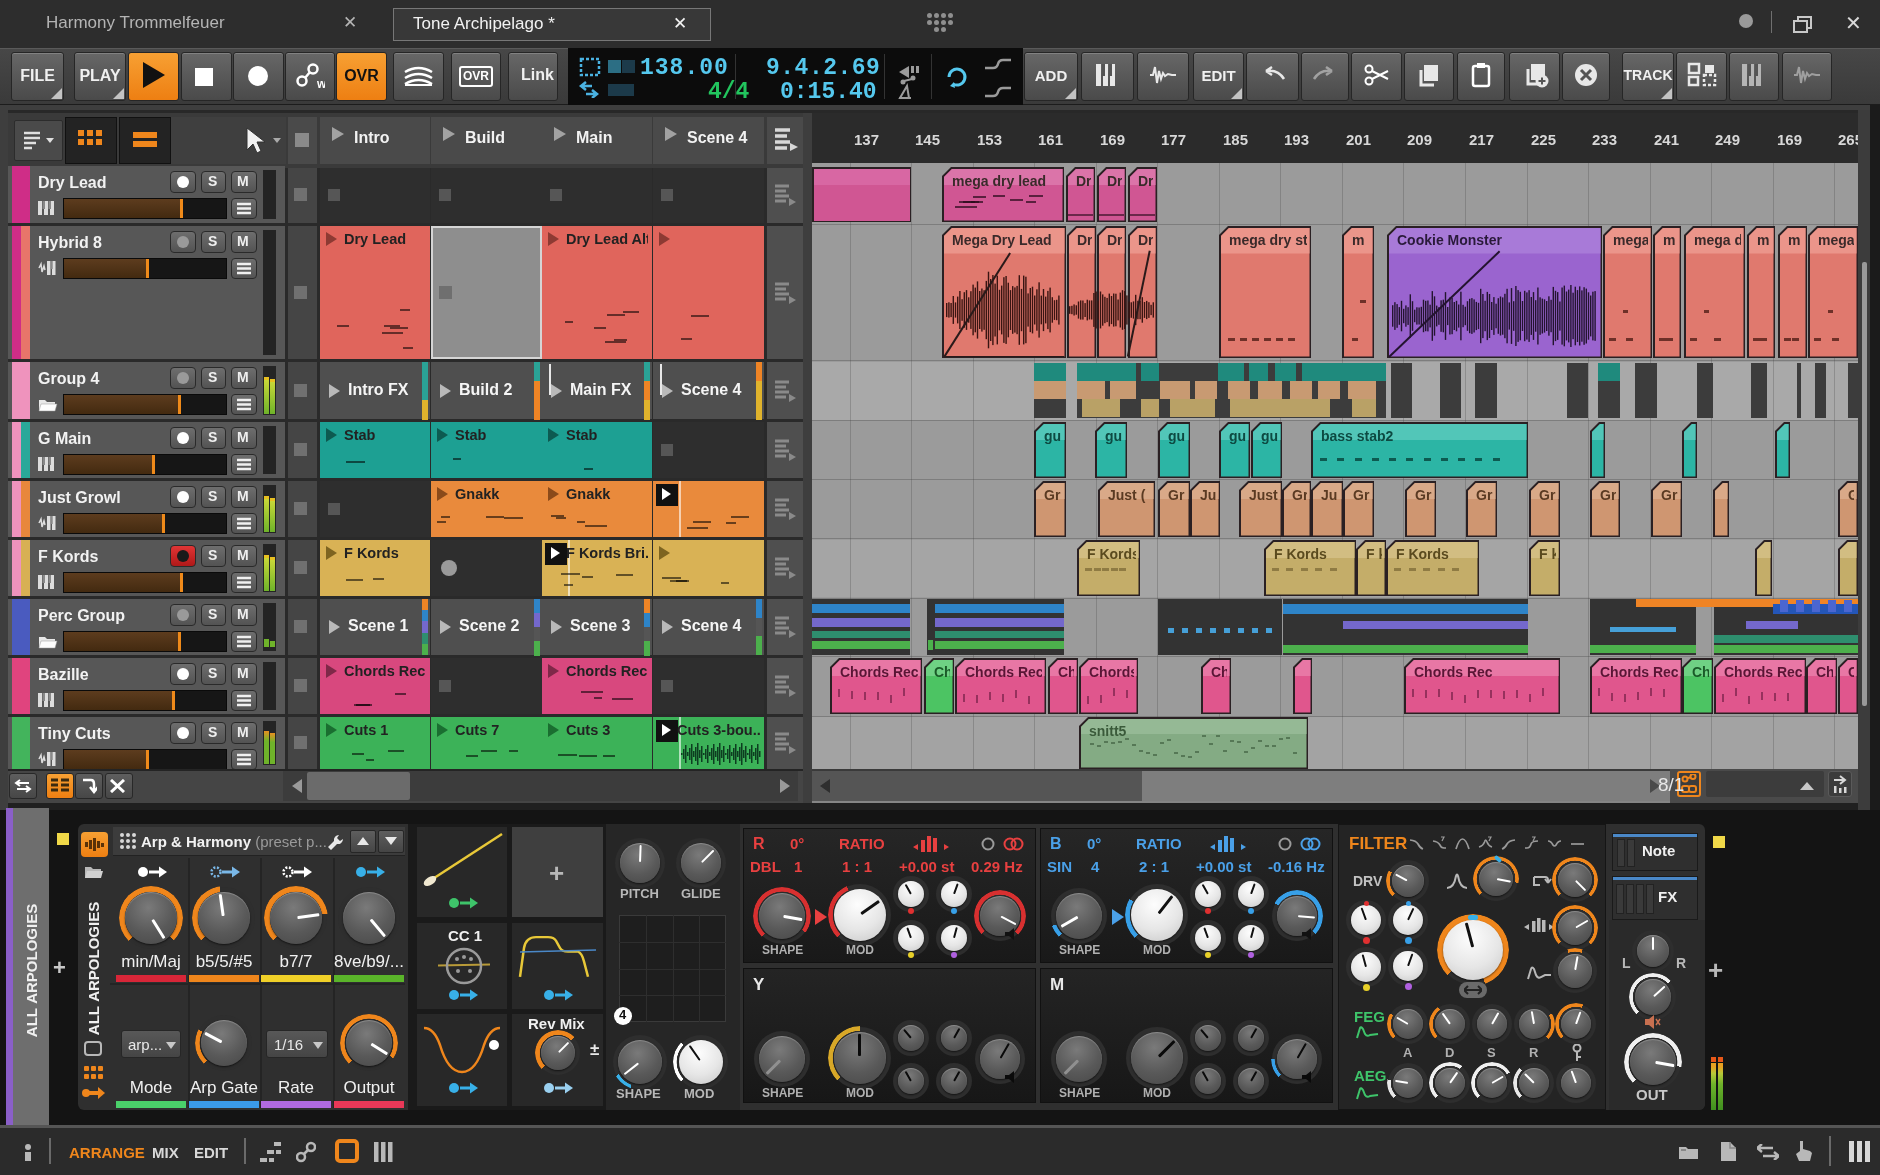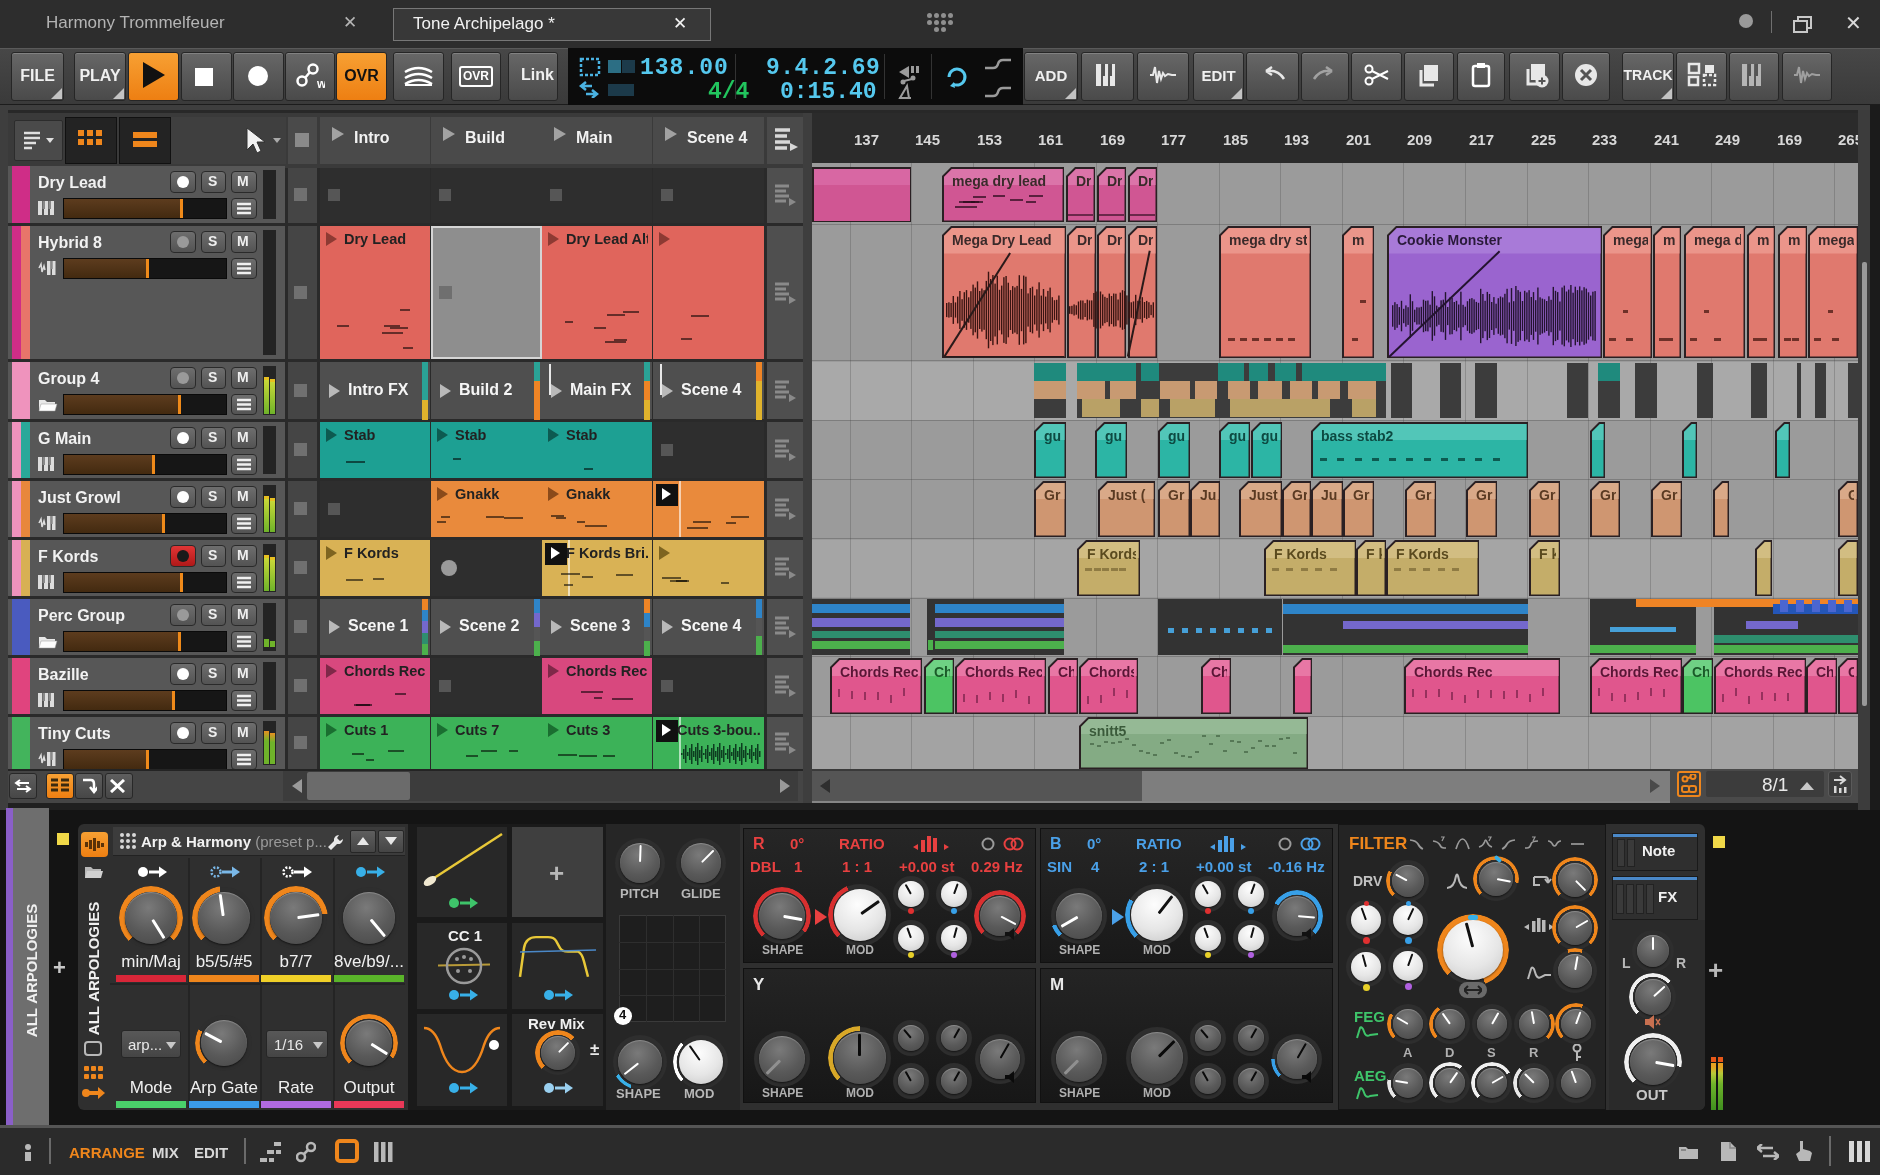--- a/index.html
+++ b/index.html
@@ -1485,21 +1485,21 @@
 <div style="position:absolute;left:1670px;top:769px;width:188px;height:34px;background:#4a4a4a;"></div>
 <div style="position:absolute;left:1677px;top:771px;width:24px;height:26px;background:#3c3c3c;border:2px solid #ef861c;border-radius:3px;"></div>
 <svg style="position:absolute;left:1681px;top:774px;" width="17" height="20">
     <circle cx="4" cy="5" r="2.5" fill="none" stroke="#ef861c" stroke-width="2"></circle>
     <circle cx="12" cy="2.5" r="2.5" fill="none" stroke="#ef861c" stroke-width="2"></circle>
     <line x1="6" y1="4.5" x2="10" y2="3" stroke="#ef861c" stroke-width="2"></line>
     <rect x="1" y="12" width="7" height="6" rx="2" fill="none" stroke="#ef861c" stroke-width="2"></rect>
     <rect x="8" y="12" width="7" height="6" rx="2" fill="none" stroke="#ef861c" stroke-width="2"></rect>
   </svg>
 <div style="position:absolute;left:1706px;top:771px;width:118px;height:26px;background:#3c3c3c;border-radius:2px;"></div>
-<div style="position:absolute;left:1762px;top:774px;font:400 19px 'Liberation Sans', sans-serif;color:#e8e8e8;white-space:nowrap;">8/1</div>
+<div style="position:absolute;left:1658px;top:774px;font:400 19px 'Liberation Sans', sans-serif;color:#e8e8e8;white-space:nowrap;">8/1</div>
 <div style="position:absolute;left:1800px;top:782px;width:0;height:0;border-left:7px solid transparent;border-right:7px solid transparent;border-bottom:8px solid #c8c8c8;"></div>
 <div style="position:absolute;left:1828px;top:771px;width:24px;height:26px;background:#3c3c3c;border:1px solid #5a5a5a;border-radius:3px;"></div>
 <svg style="position:absolute;left:1832px;top:774px;" width="17" height="20">
     <path d="M2 6 l10 0 M8 2 l5 4 -5 4" stroke="#d8d8d8" stroke-width="2" fill="none"></path>
     <rect x="2" y="12" width="2.5" height="7" fill="#d8d8d8"></rect>
     <rect x="7" y="14" width="2.5" height="5" fill="#d8d8d8"></rect>
     <rect x="12" y="13" width="2.5" height="6" fill="#d8d8d8"></rect>
   </svg>
 <div style="position:absolute;left:1858px;top:110px;width:12px;height:700px;background:#3c3c3c;"></div>
 <div style="position:absolute;left:1862px;top:262px;width:5px;height:444px;background:#999;border-radius:2px;"></div>

